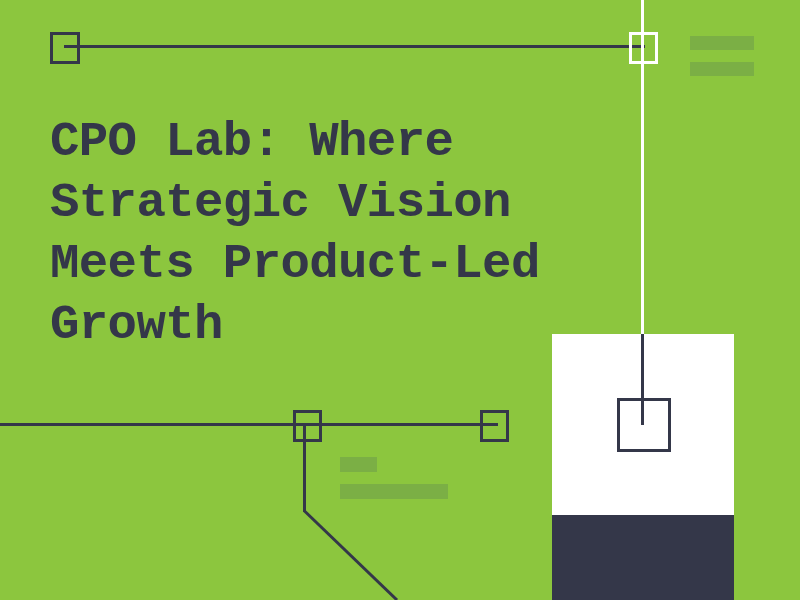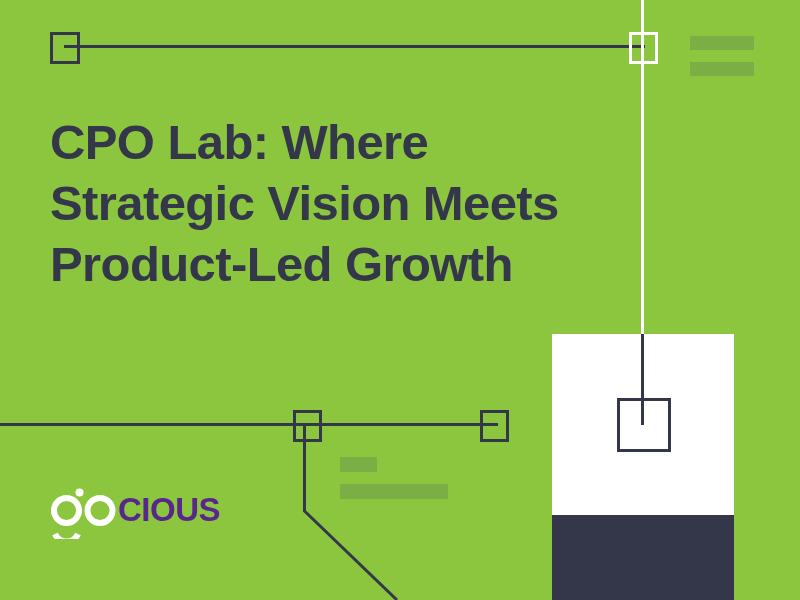--- a/index.html
+++ b/index.html
@@ -181,21 +181,21 @@
   }
 
   
   .headline {
     position: absolute;
     left: 50px;
     top: 112px;
     width: 530px;
     margin: 0;
     color: #343749;
-    font-family: Liberation Sans, sans-serif;
+    font-family: Liberation Mono, monospace;
     font-weight: bold;
     font-size: 49px;
     line-height: 61px;
     letter-spacing: -0.6px;
   }
 
   
   .logo {
     position: absolute;
     left: 48px;
@@ -237,28 +237,14 @@
 
   <div class="panel">
     <div class="panel-white"></div>
     <div class="panel-navy"></div>
     <div class="panel-vline"></div>
     <div class="panel-square"></div>
   </div>
 
   <h1 class="headline">CPO Lab: Where Strategic Vision Meets Product-Led Growth</h1>
 
-  <div class="logo">
-    <svg width="200" height="52" viewBox="0 0 200 52">
-
-      <g>
-        <circle cx="18.5" cy="23.5" r="12.5" fill="none" stroke="#FFFFFF" stroke-width="6"></circle>
-        <path d="M 7 33 A 12.5 12.5 0 0 0 30 33" fill="none" stroke="#FFFFFF" stroke-width="6" stroke-linecap="butt" transform="translate(0,14)"></path>
-        <circle cx="31.5" cy="5.5" r="4" fill="#FFFFFF"></circle>
-      </g>
-
-      <circle cx="52" cy="23.5" r="12.5" fill="none" stroke="#FFFFFF" stroke-width="6"></circle>
-
-      <text class="logo-wordmark-text" x="70" y="34" font-size="33" fill="#59268C" letter-spacing="-0.5">CIOUS</text>
-    </svg>
-  </div>
 
 </div>
 
 </body></html>

